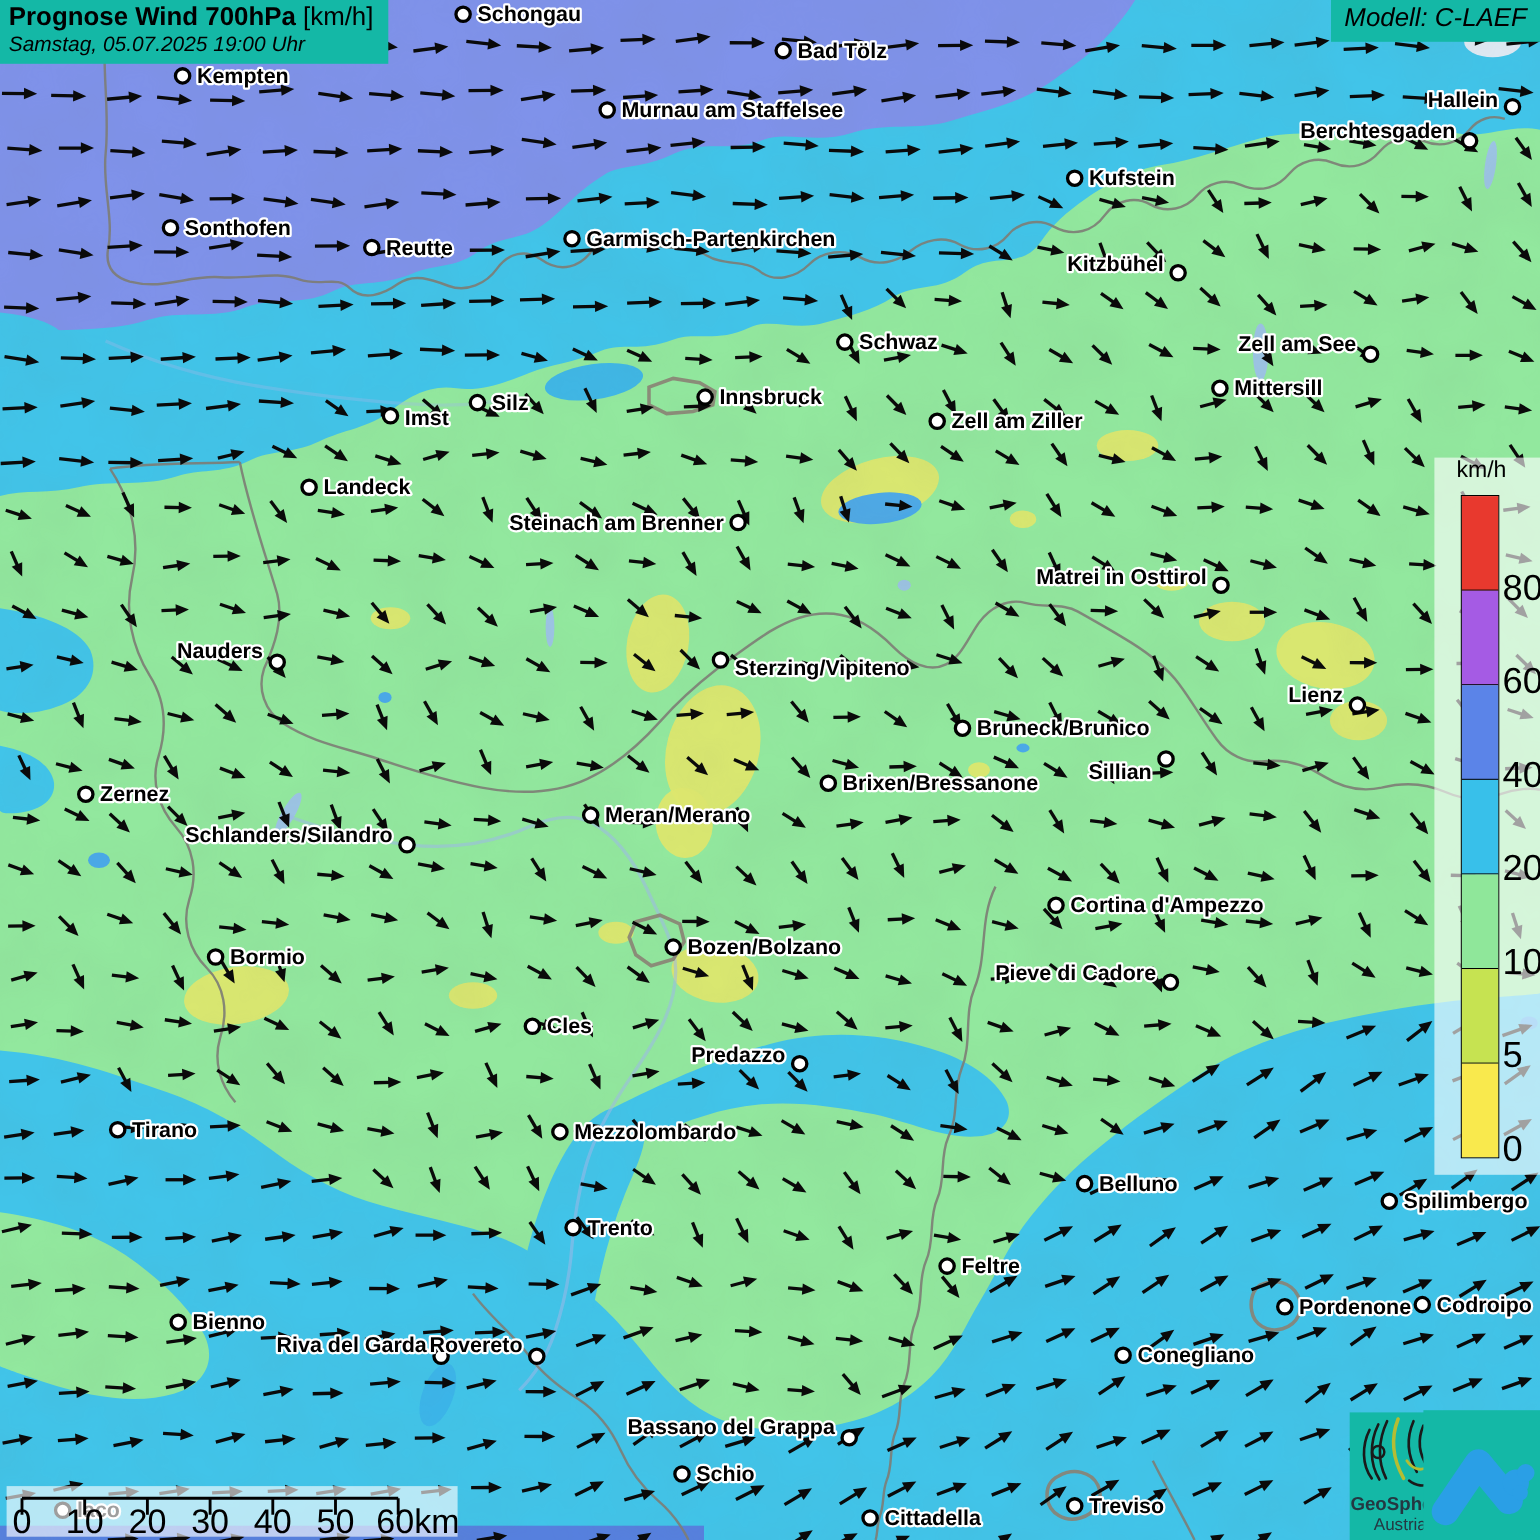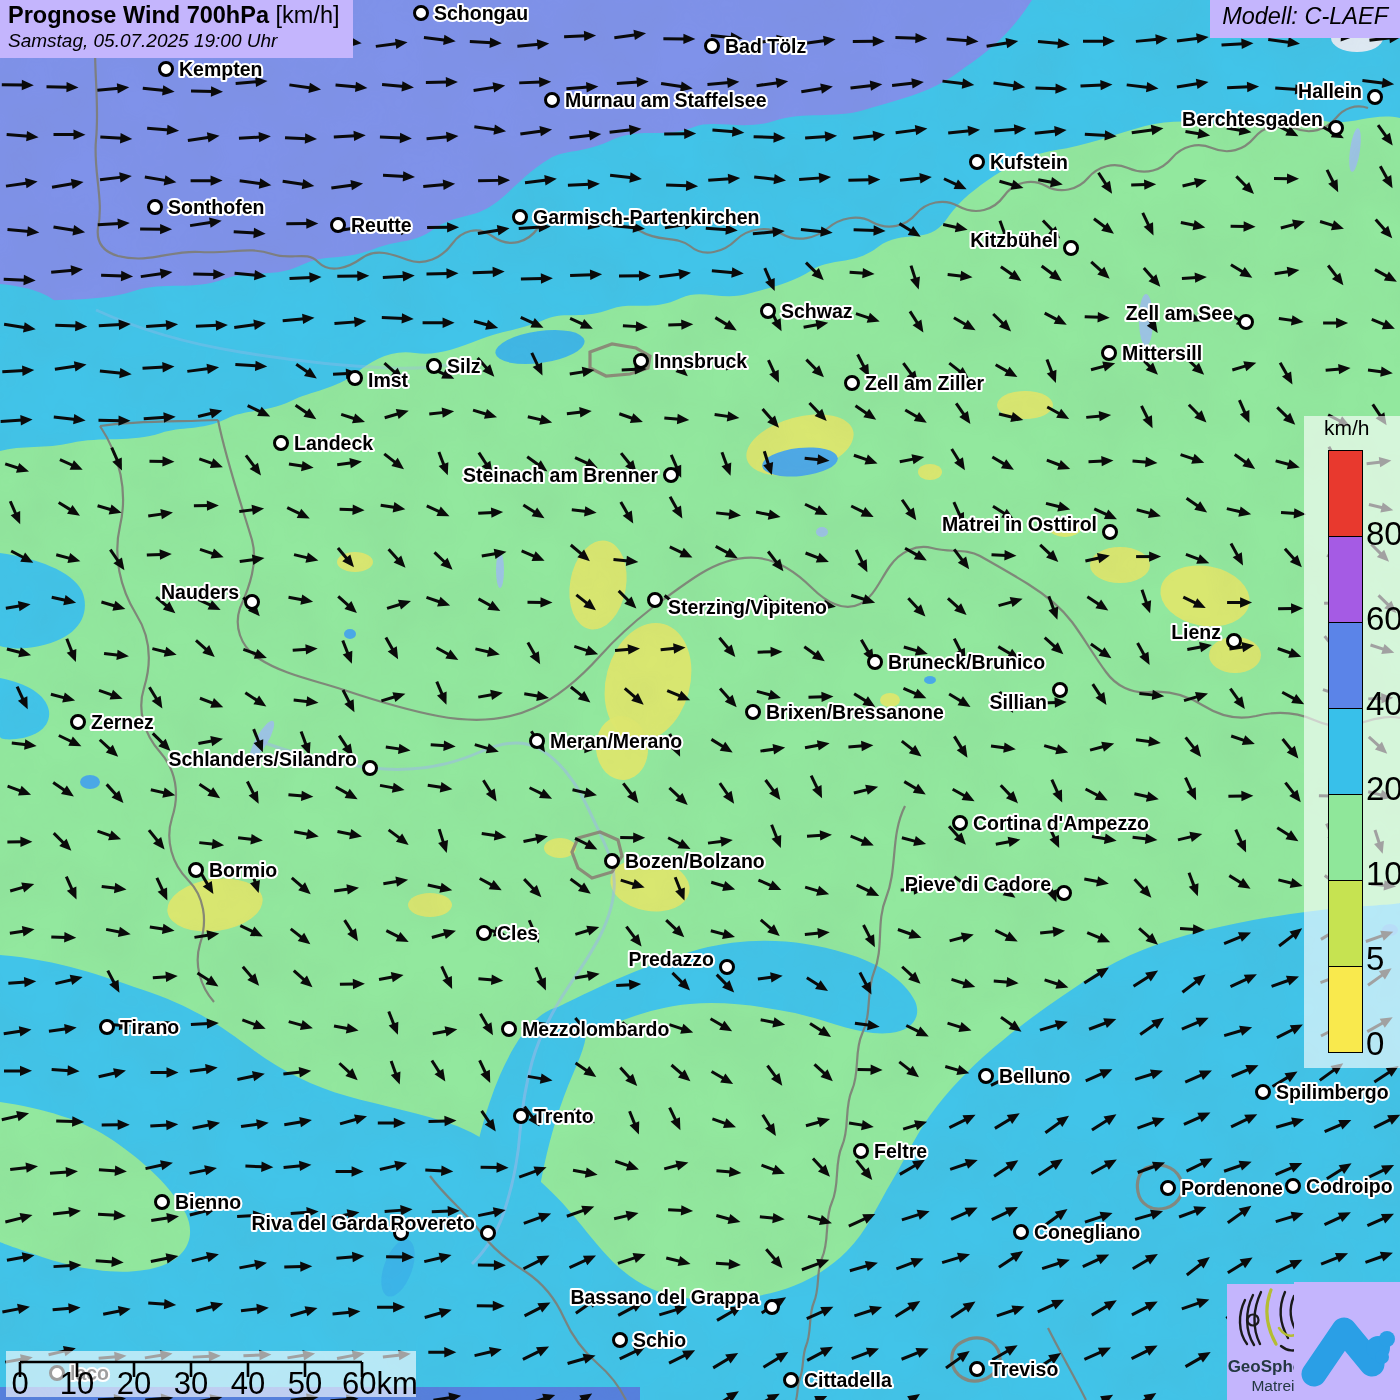--- a/index.html
+++ b/index.html
@@ -1,19 +1,19 @@
 <!DOCTYPE html>
 <html><head>
 <meta charset="utf-8">
 <style>
   html,body{margin:0;padding:0;background:#cfd4d8;}
   #stage{position:relative;width:1400px;height:1400px;overflow:hidden;
          font-family:"Liberation Sans",sans-serif;background:#92e89e;}
   #map-svg{position:absolute;left:0;top:0;}
-  .box{position:absolute;background:#c4b5fd;color:#000;}
+  .box{position:absolute;background:#14b8a6;color:#000;}
   #title-box{left:0;top:0;padding:2px 14px 6px 8px;line-height:1.18;}
   #title-line1{font-size:23.5px;font-weight:bold;white-space:nowrap;}
   #title-line1 .unit{font-weight:normal;}
   #title-line2{font-size:19px;font-style:italic;white-space:nowrap;}
   #model-box{right:0;top:0;padding:3px 12px 8px 12px;font-size:23.5px;font-style:italic;}
   #legend-strip{position:absolute;left:1304px;top:416px;width:96px;height:652px;
                 background:rgba(255,255,255,0.62);}
   #legend-unit{position:absolute;left:20px;top:0px;font-size:21px;color:#000;}
   #legend-bar{position:absolute;left:24px;top:34px;width:33px;border:1.7px solid #000;}
   .seg{height:85px;}
@@ -3819,21 +3819,21 @@
         <circle cx="-20" cy="-2" r="5.5" stroke-width="2.2"></circle>
         <path d="M12,-30 C5,-14 7,2 15,16"></path>
         <path d="M21,-26 C15,-12 17,0 25,12"></path>
         <path d="M29,-18 C25,-8 27,2 33,10"></path>
         <path d="M8,24 C14,29 22,30 28,26"></path>
         <path d="M-2,-32 C-9,-14 -7,4 3,22" stroke="#b4bd33" stroke-width="3.2"></path>
         <path d="M6,6 C10,12 16,15 22,13" stroke="#b4bd33" stroke-width="2.6"></path>
       </g>
     </svg>
     <div id="geo-name">GeoSphere</div>
-    <div id="geo-country">Matrei</div>
+    <div id="geo-country">Austria</div>
   </div>
   <div id="blue-box" class="box">
     <svg width="106" height="118" viewBox="0 0 106 118">
       <path d="M20,92 L50,48 L78,82" fill="none" stroke="#2a9fe6" stroke-width="25" stroke-linecap="round" stroke-linejoin="round"></path>
       <circle cx="84" cy="66" r="12" fill="#2a9fe6"></circle>
       <circle cx="93" cy="57" r="8" fill="#2a9fe6"></circle>
       <circle cx="88" cy="75" r="7" fill="#2a9fe6"></circle>
     </svg>
   </div>
 

